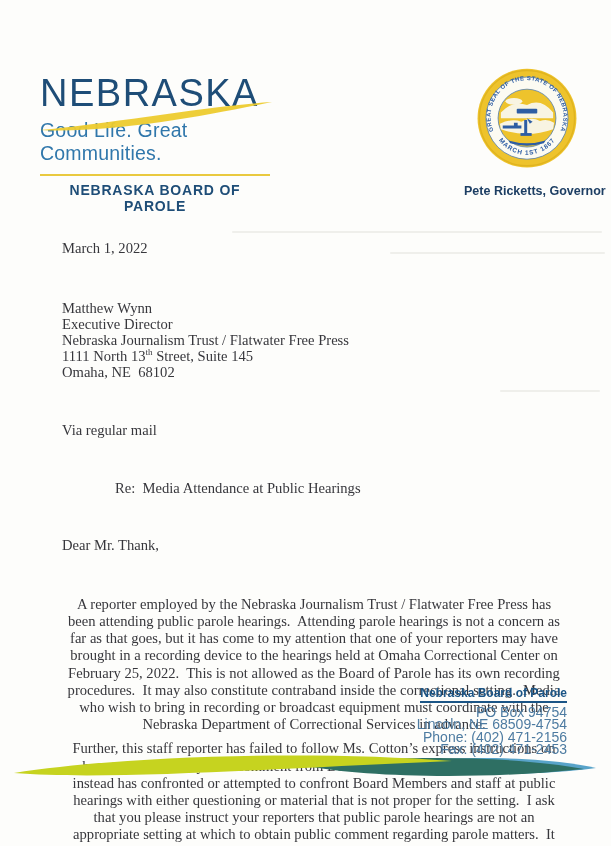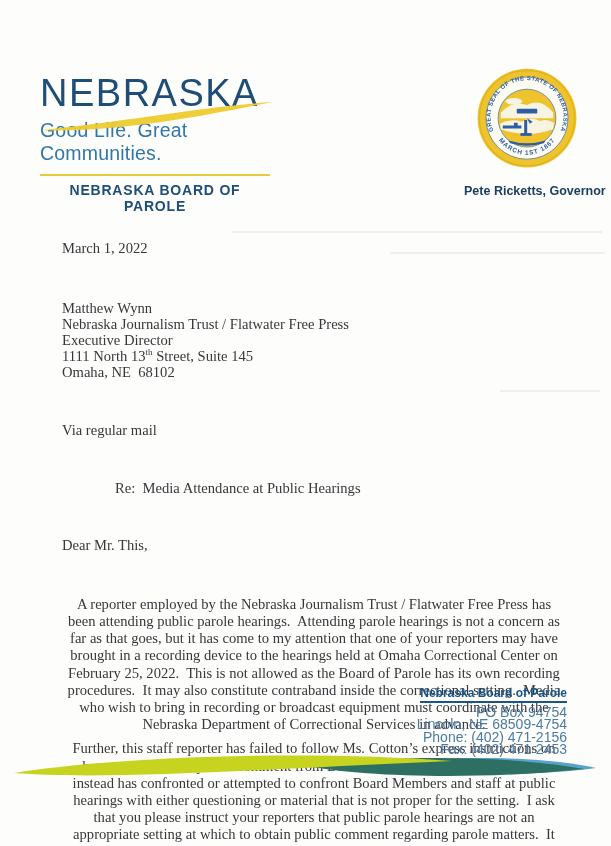--- a/index.html
+++ b/index.html
@@ -106,24 +106,24 @@
         <rect x="53" y="74" width="12" height="3" fill="#2d5da4"></rect>
         <path d="M60 58 L66 62 L63 64 Z" fill="#2d5da4"></path>
         <path d="M40 82 Q60 88 80 82 L78 85 Q60 90 42 85 Z" fill="#2d5da4"></path>
       </g>
     </svg>
     <div class="governor">Pete Ricketts, Governor</div>
   </div>
 
   <div class="letter">
     <div class="date">March 1, 2022</div>
-    <div class="recipient"><div class="addr-line">Matthew Wynn</div><div class="addr-line">Nebraska Journalism Trust / Flatwater Free Press</div><div class="addr-line">Executive Director</div><div class="addr-line">1111 North 13<sup>th</sup> Street, Suite 145</div><div class="addr-line">Omaha, NE  68102</div></div>
+    <div class="recipient"><div class="addr-line">Matthew Wynn</div><div class="addr-line">Executive Director</div><div class="addr-line">Nebraska Journalism Trust / Flatwater Free Press</div><div class="addr-line">1111 North 13<sup>th</sup> Street, Suite 145</div><div class="addr-line">Omaha, NE  68102</div></div>
     <div class="via">Via regular mail</div>
     <div class="subject">Re:  Media Attendance at Public Hearings</div>
-    <div class="salutation">Dear Mr. This,</div>
+    <div class="salutation">Dear Mr. Thank,</div>
     <div class="paras"><div class="para">A reporter employed by the Nebraska Journalism Trust / Flatwater Free Press has been attending public parole hearings.  Attending parole hearings is not a concern as far as that goes, but it has come to my attention that one of your reporters may have brought in a recording device to the hearings held at Omaha Correctional Center on February 25, 2022.  This is not allowed as the Board of Parole has its own recording procedures.  It may also constitute contraband inside the correctional setting.  Media who wish to bring in recording or broadcast equipment must coordinate with the Nebraska Department of Correctional Services in advance.</div><div class="para">Further, this staff reporter has failed to follow Ms. Cotton’s express instructions on how to appropriately seek comment from Board Members regarding parole and instead has confronted or attempted to confront Board Members and staff at public hearings with either questioning or material that is not proper for the setting.  I ask that you please instruct your reporters that public parole hearings are not an appropriate setting at which to obtain public comment regarding parole matters.  It has been explained that submitting written questions is preferred by Ms. Cotton, Chairperson.  Thank you kindly for your attention to this matter.</div></div>
     
     
     
   </div>
 
   <div class="footer-contact">
     <div class="footer-title">Nebraska Board of Parole</div>
     <div>
         <div class="footer-line">PO Box 94754</div>

